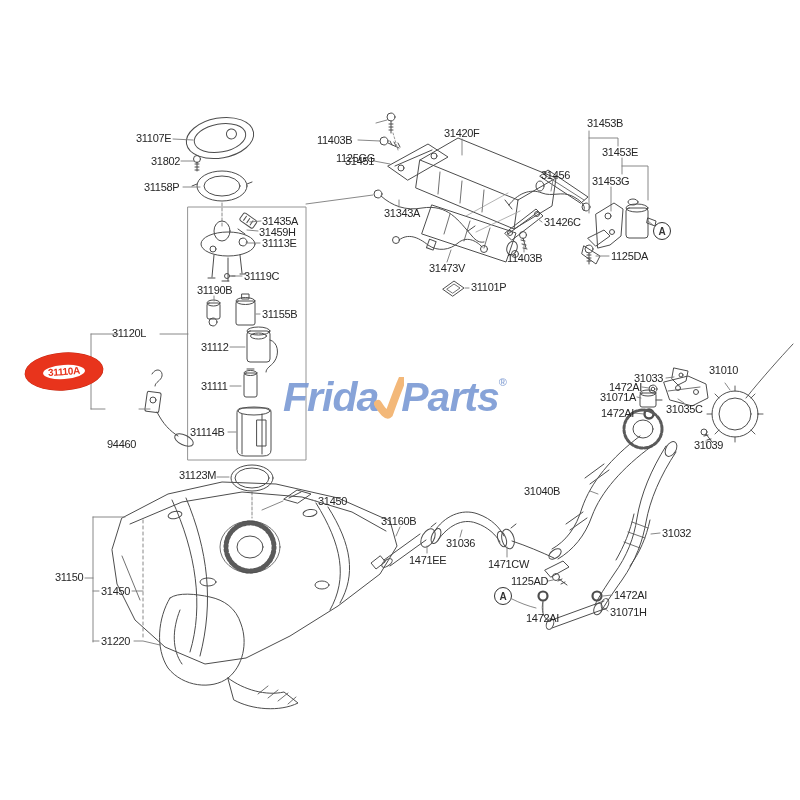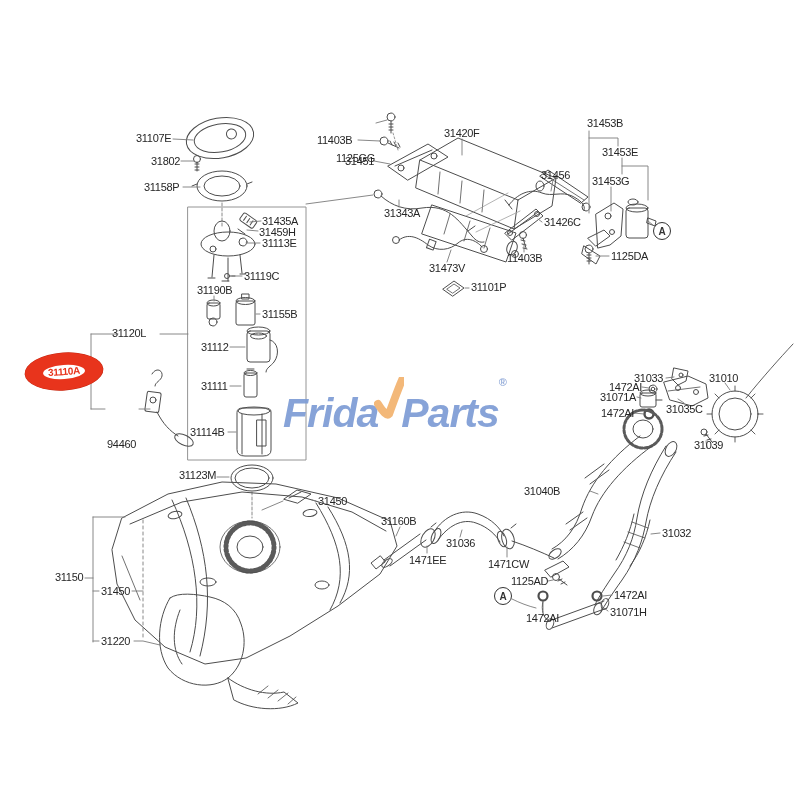--- a/index.html
+++ b/index.html
@@ -12,21 +12,21 @@
   .marker{
     position:absolute;width:16px;height:16px;border:1.4px solid #333;border-radius:50%;
     font-size:10px;font-weight:bold;color:#333;display:flex;align-items:center;justify-content:center;
     background:#fff;
   }
   .watermark{
     position:absolute;left:283px;top:375px;display:flex;align-items:flex-start;
     font-style:italic;font-weight:bold;font-size:41px;line-height:44px;
     letter-spacing:-1px;opacity:0.92;user-select:none;
   }
-  .watermark .wm-txt{color:#7d9cd5;margin-top:16px;}
+  .watermark .wm-txt{color:#7d9cd5;}
   .watermark svg.check{margin:2px -3px 0 -4px;}
   .watermark sup{font-size:11px;line-height:11px;margin-top:2px;color:#8aa4d6;font-style:normal;}
   .highlight-oval{
     position:absolute;left:25px;top:353px;width:78px;height:37px;border-radius:50%;
     background:#e8341c;display:flex;align-items:center;justify-content:center;
     transform:rotate(-4deg);box-shadow:0 0 0 0.5px #c52a14;
   }
   .highlight-oval .inner{
     background:#fff;border-radius:50%;padding:1px 5px;font-size:10px;font-weight:bold;
     color:#e8341c;letter-spacing:-0.3px;line-height:12px;
@@ -351,21 +351,21 @@
       <div class="part-label" style="left: 541px; top: 170px;">31456</div>
       <div class="part-label" style="left: 587px; top: 118px;">31453B</div>
       <div class="part-label" style="left: 602px; top: 147px;">31453E</div>
       <div class="part-label" style="left: 592px; top: 176px;">31453G</div>
       <div class="part-label" style="left: 611px; top: 251px;">1125DA</div>
       <div class="part-label" style="left: 634px; top: 373px;">31033</div>
       <div class="part-label" style="left: 609px; top: 382px;">1472AI</div>
       <div class="part-label" style="left: 600px; top: 392px;">31071A</div>
       <div class="part-label" style="left: 601px; top: 408px;">1472AI</div>
       <div class="part-label" style="left: 666px; top: 404px;">31035C</div>
-      <div class="part-label" style="left: 709px; top: 373px;">31010</div>
+      <div class="part-label" style="left: 709px; top: 365px;">31010</div>
       <div class="part-label" style="left: 694px; top: 440px;">31039</div>
       <div class="part-label" style="left: 524px; top: 486px; text-align: center;">31040B</div>
       <div class="part-label" style="left: 662px; top: 528px;">31032</div>
       <div class="part-label" style="left: 381px; top: 516px;">31160B</div>
       <div class="part-label" style="left: 446px; top: 538px;">31036</div>
       <div class="part-label" style="left: 409px; top: 555px;">1471EE</div>
       <div class="part-label" style="left: 488px; top: 559px;">1471CW</div>
       <div class="part-label" style="left: 511px; top: 576px;">1125AD</div>
       <div class="part-label" style="left: 526px; top: 613px;">1472AI</div>
       <div class="part-label" style="left: 614px; top: 590px;">1472AI</div>

